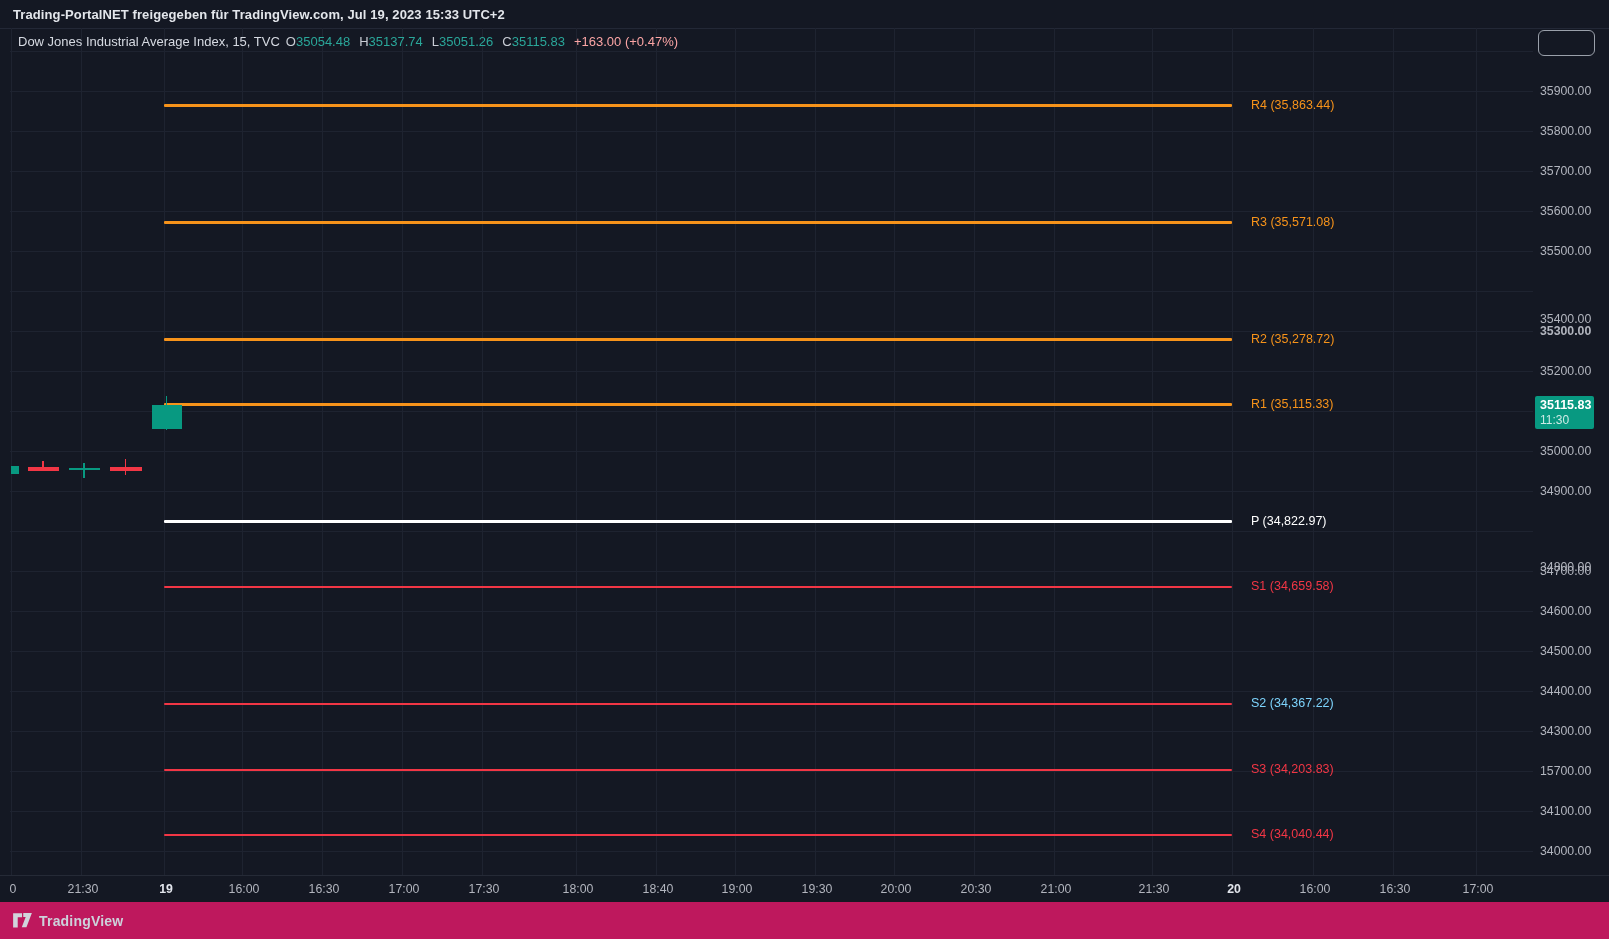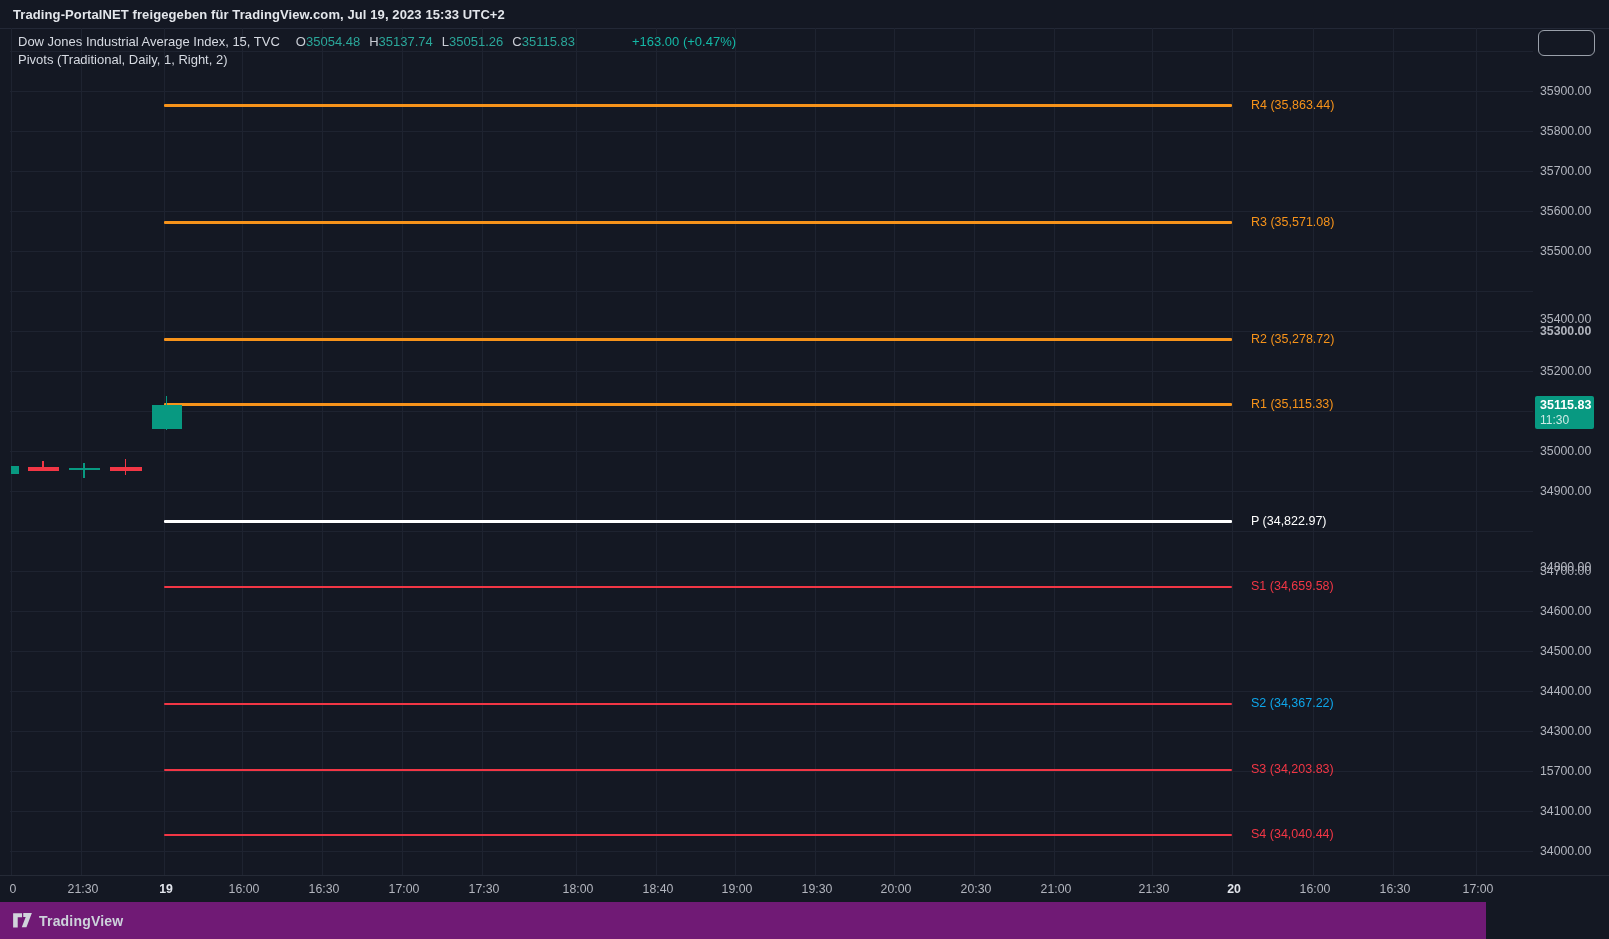--- a/index.html
+++ b/index.html
@@ -18,46 +18,46 @@
   .hgrid{position:absolute;height:1px;background:#1e2330;}
   .vgrid{position:absolute;width:1px;background:#1e2330;}
   .pivot-line{position:absolute;border-radius:1px;}
   .pivot-label{position:absolute;font-size:12.5px;font-weight:400;white-space:nowrap;}
   .candle-body{position:absolute;}
   .candle-wick{position:absolute;width:1.5px;}
 
   
   .legend{position:absolute;left:18px;top:4px;z-index:8;}
   .legend-row{display:flex;align-items:center;height:18px;font-size:13px;color:#d6dae2;white-space:nowrap;}
-  .legend-row .sym{margin-right:16px;}
+  .legend-row .sym{margin-right:6px;}
   .ohlc-pair{margin-right:9px;}
   .ohlc-pair .k{color:#c9cdd5;}
   .ohlc-pair .v{color:#2aa79a;}
-  .chg{color:#14b8a6;margin-left:48px;}
+  .chg{color:#fca5a5;}
 
   
   .price-axis{position:absolute;left:1533px;top:28px;width:76px;height:847px;}
   .price-label{position:absolute;left:7px;height:14px;line-height:14px;
                color:#b2b5be;font-size:12.3px;white-space:nowrap;z-index:1;}
   .axis-toolbox{position:absolute;left:5px;top:2px;width:55px;height:24px;
                 border:1px solid #9aa0aa;border-radius:6px;background:#141823;z-index:6;}
   .price-badge{position:absolute;left:2px;width:59px;height:33px;background:#089981;
                border-radius:2px;z-index:7;display:flex;flex-direction:column;
                justify-content:center;padding-left:5px;box-sizing:border-box;}
   .price-badge .bp{color:#ffffff;font-size:12.5px;font-weight:700;line-height:15px;}
   .price-badge .bt{color:rgba(255,255,255,.8);font-size:12px;line-height:14px;}
 
   
   .time-axis{position:absolute;left:0;top:875px;width:1609px;height:27px;border-top:1px solid #252a36;}
   .time-label{position:absolute;top:6px;transform:translateX(-50%);color:#b2b5be;
               font-size:12.3px;white-space:nowrap;}
   .time-label.major{color:#e2e5ec;font-weight:700;}
 
   
-  .bottom-bar{position:absolute;left:0;top:902px;width:1486px;height:37px;background:#701a75;
+  .bottom-bar{position:absolute;left:0;top:902px;width:1609px;height:37px;background:#be185d;
               display:flex;align-items:center;}
   .tv-logo{margin-left:13px;display:block;}
   .brand{margin-left:7px;color:#cdd2db;font-size:14px;font-weight:600;letter-spacing:.2px;}
 </style>
 </head>
 <body>
 
 <div class="screen">
 
   <div class="titlebar">
@@ -114,21 +114,21 @@
         <div class="pivot-label" style="left: 1251px; top: 186.6px; color: rgb(247, 147, 26);">R3 (35,571.08)</div>
         <div class="pivot-line" style="left: 164px; width: 1068px; height: 3px; top: 310px; background: rgb(247, 147, 26);"></div>
         <div class="pivot-label" style="left: 1251px; top: 303.5px; color: rgb(247, 147, 26);">R2 (35,278.72)</div>
         <div class="pivot-line" style="left: 164px; width: 1068px; height: 3px; top: 375.4px; background: rgb(247, 147, 26);"></div>
         <div class="pivot-label" style="left: 1251px; top: 368.9px; color: rgb(247, 147, 26);">R1 (35,115.33)</div>
         <div class="pivot-line" style="left: 164px; width: 1068px; height: 3px; top: 492.3px; background: rgb(255, 255, 255);"></div>
         <div class="pivot-label" style="left: 1251px; top: 485.8px; color: rgb(255, 255, 255);">P (34,822.97)</div>
         <div class="pivot-line" style="left: 164px; width: 1068px; height: 2px; top: 558.2px; background: rgb(242, 54, 69);"></div>
         <div class="pivot-label" style="left: 1251px; top: 551.2px; color: rgb(242, 54, 69);">S1 (34,659.58)</div>
         <div class="pivot-line" style="left: 164px; width: 1068px; height: 2px; top: 675.1px; background: rgb(242, 54, 69);"></div>
-        <div class="pivot-label" style="left: 1251px; top: 668.1px; color: #0ea5e9;">S2 (34,367.22)</div>
+        <div class="pivot-label" style="left: 1251px; top: 668.1px; color: #7dd3fc;">S2 (34,367.22)</div>
         <div class="pivot-line" style="left: 164px; width: 1068px; height: 2px; top: 740.5px; background: rgb(242, 54, 69);"></div>
         <div class="pivot-label" style="left: 1251px; top: 733.5px; color: rgb(242, 54, 69);">S3 (34,203.83)</div>
         <div class="pivot-line" style="left: 164px; width: 1068px; height: 2px; top: 805.8px; background: rgb(242, 54, 69);"></div>
         <div class="pivot-label" style="left: 1251px; top: 798.8px; color: rgb(242, 54, 69);">S4 (34,040.44)</div>
       </div>
     <div id="candle-layer">
         <div class="candle-wick" style="left: 13.75px; top: 438px; height: 8px; background: rgb(8, 153, 129);"></div>
         <div class="candle-body" style="left: 10.5px; width: 8px; top: 438px; height: 8px; background: rgb(8, 153, 129);"></div>
         <div class="candle-wick" style="left: 42.25px; top: 432.6px; height: 10.8px; background: rgb(242, 54, 69);"></div>
         <div class="candle-body" style="left: 27.5px; width: 31px; top: 439.4px; height: 4px; background: rgb(242, 54, 69);"></div>
@@ -141,23 +141,20 @@
       </div>
 
     <div class="legend">
       <div class="legend-row">
         <span class="sym">Dow Jones Industrial Average Index, 15, TVC</span>
         <span class="ohlc-pair"><span class="k">O</span><span class="v">35054.48</span></span>
         <span class="ohlc-pair"><span class="k">H</span><span class="v">35137.74</span></span>
         <span class="ohlc-pair"><span class="k">L</span><span class="v">35051.26</span></span>
         <span class="ohlc-pair"><span class="k">C</span><span class="v">35115.83</span></span>
         <span class="chg">+163.00 (+0.47%)</span>
-      </div>
-      <div class="legend-row">
-        <span>Pivots (Traditional, Daily, 1, Right, 2)</span>
       </div>
     </div>
   </div>
 
   <div class="price-axis" id="price-axis">
     <div class="axis-toolbox"></div>
     <div class="price-badge" id="price-badge" style="top: 367.7px; background: rgb(8, 153, 129);">
       <span class="bp">35115.83</span>
       <span class="bt">11:30</span>
     </div>

